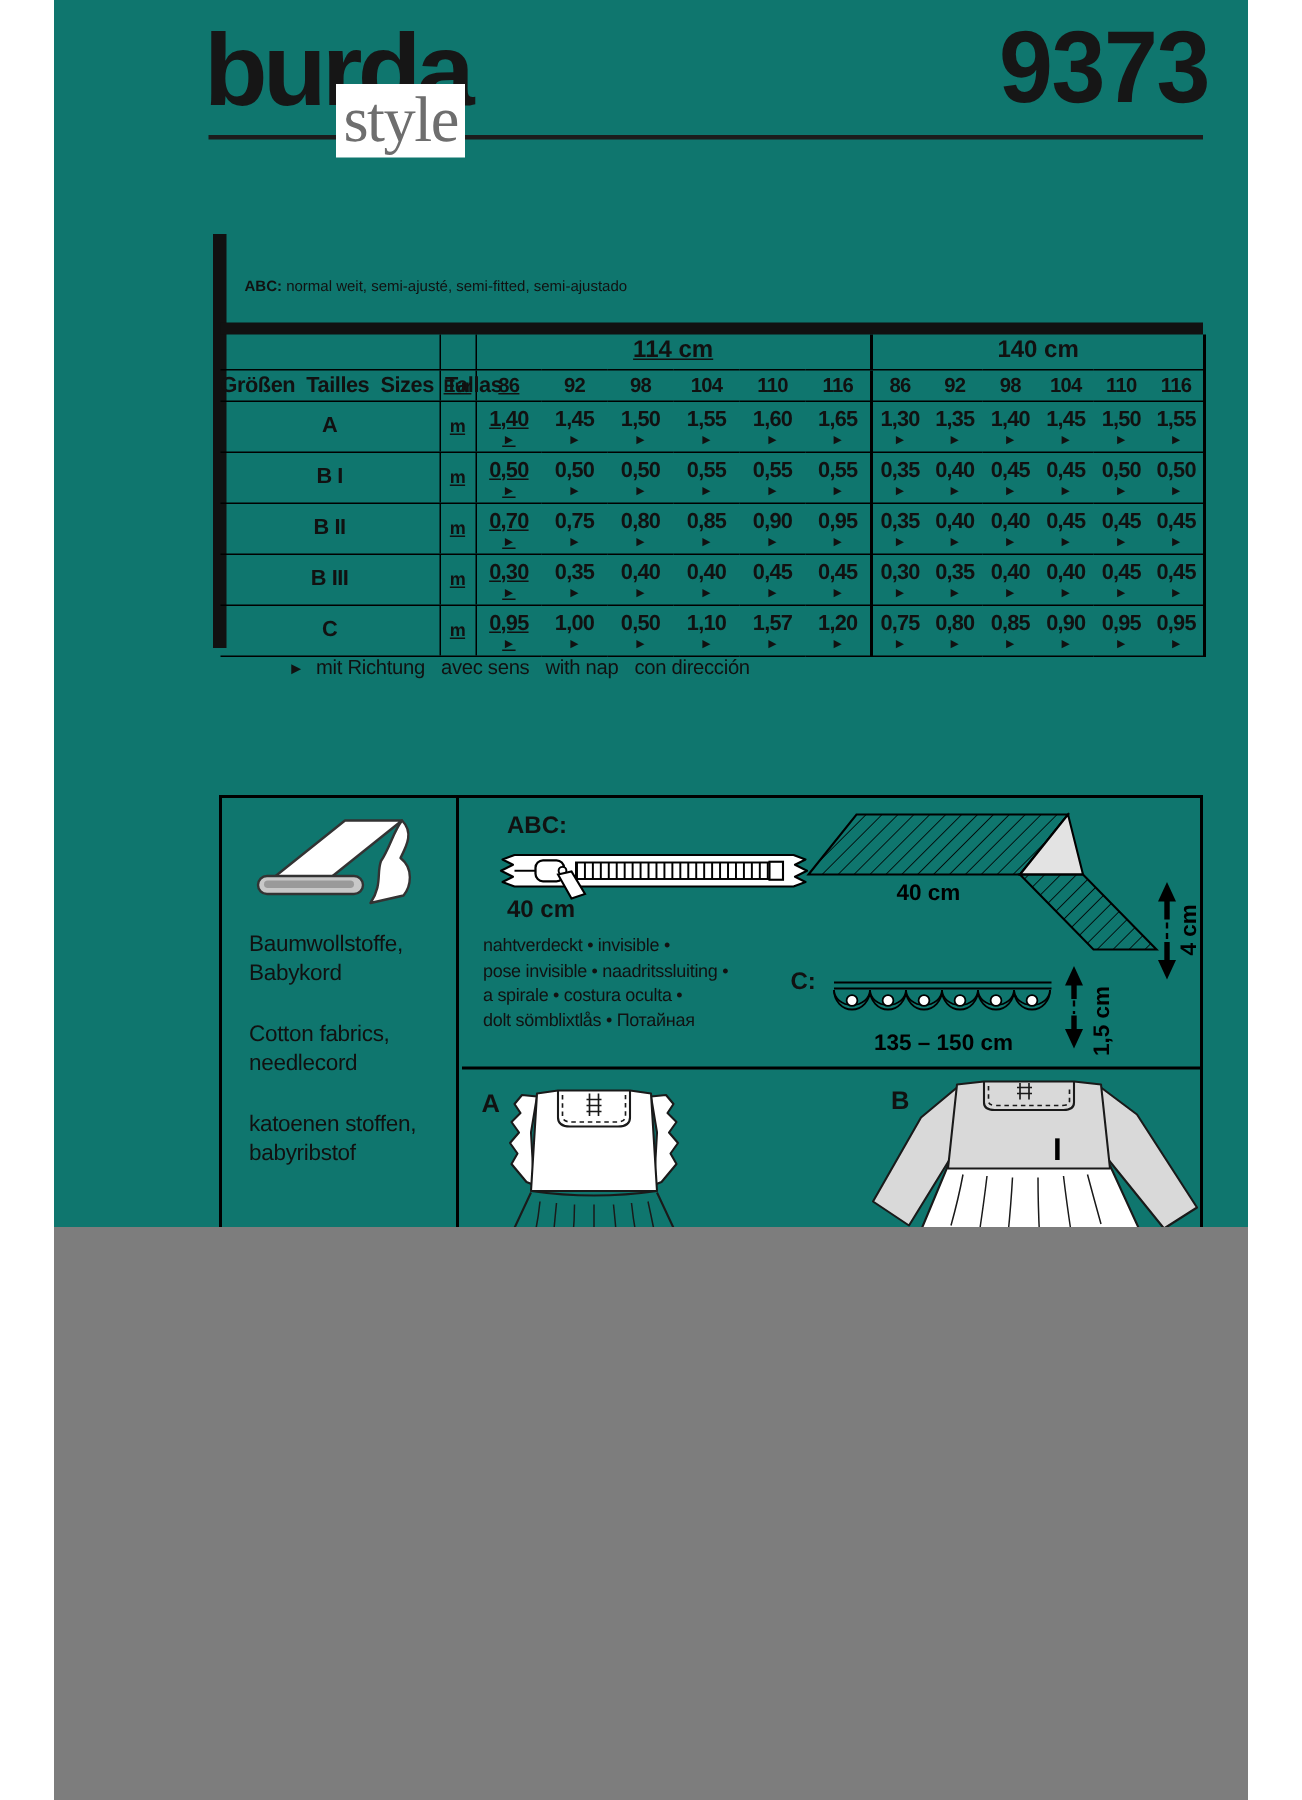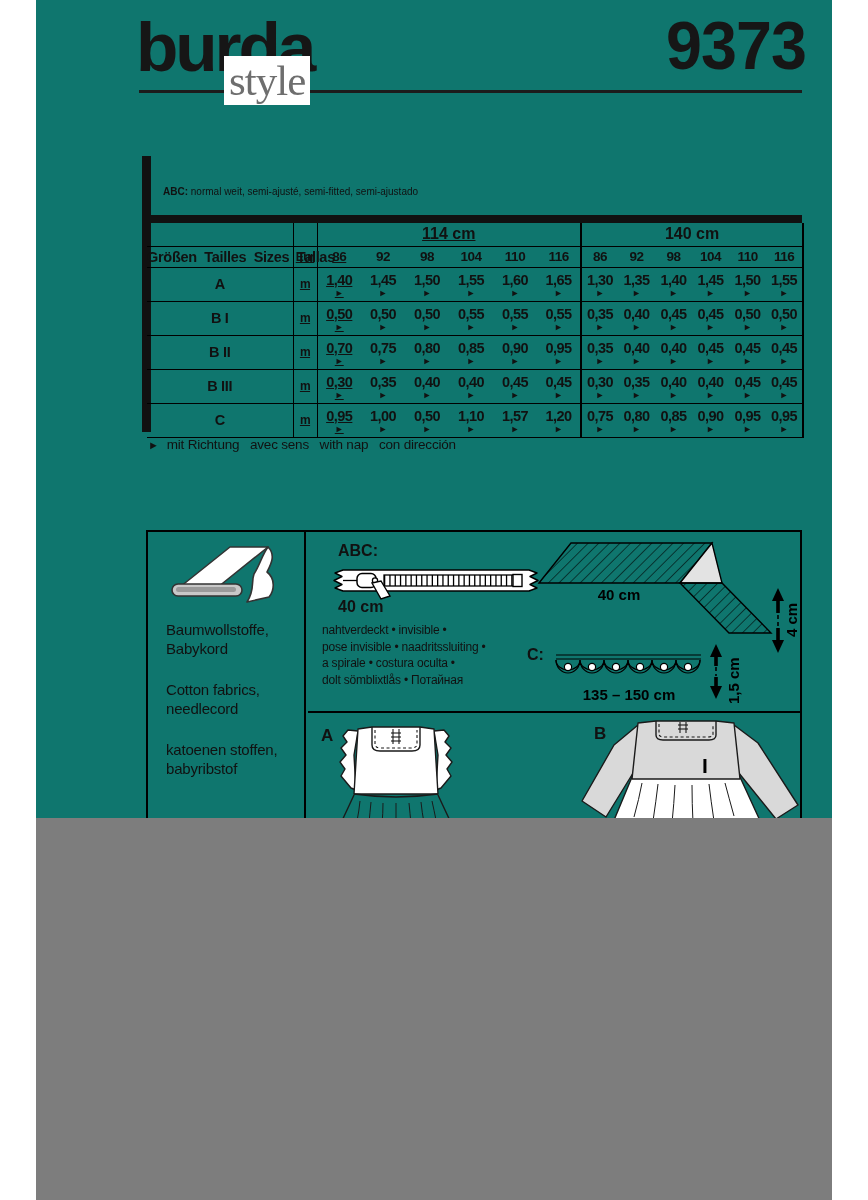--- a/index.html
+++ b/index.html
@@ -34,21 +34,21 @@
   tbody.y-body td { height:34px; }
   td.c-lbl { text-align:left; padding-left:7px; font-weight:bold; font-size:14.5px; white-space:pre; letter-spacing:-0.3px; }
   td.c-eur { font-size:12px; font-weight:bold; letter-spacing:-0.5px;margin-left:36px; }
   td.c-grp { font-weight:bold; font-size:16px; }
   td.c-size { font-weight:bold; font-size:13.5px; letter-spacing:-0.5px; }
   td.c-val .val { font-size:14.5px; font-weight:bold; line-height:16px; padding-top:2px; letter-spacing:-0.5px; }
   td.c-val .arr { font-size:9px; line-height:11px; }
   .bl  { border-left:1.5px solid #000;text-decoration:underline; }
   .bl2 { border-left:2px solid #000; }
   
-  .legend { position:absolute; top:437px; font-size:13.5px; white-space:pre; letter-spacing:-0.2px; }
+  .legend { position:absolute; top:437px; font-size:13.5px; white-space:pre; letter-spacing:-0.2px;margin-left:44px; }
   .legend .sym { font-size:11px; margin-right:8px; }
   .legend-left { left:112px; }
   .legend-right { left:519px; }
   
   .panel { position:absolute; left:110px; top:530px; width:656px; height:640px; border:2px solid #000; }
   .panel-left { position:absolute; left:0; top:0; width:158px; height:100%; border-right:2px solid #000; }
   .bolt-svg { position:absolute; left:16px; top:5px; }
   .fabric-list { position:absolute; left:18px; top:88px; right:6px; }
   .fabric-item { font-size:15px; line-height:19px; margin-bottom:22px; white-space:pre-line; letter-spacing:-0.2px; }
   .panel-right { position:absolute; left:160px; top:0; right:0; height:100%; }

